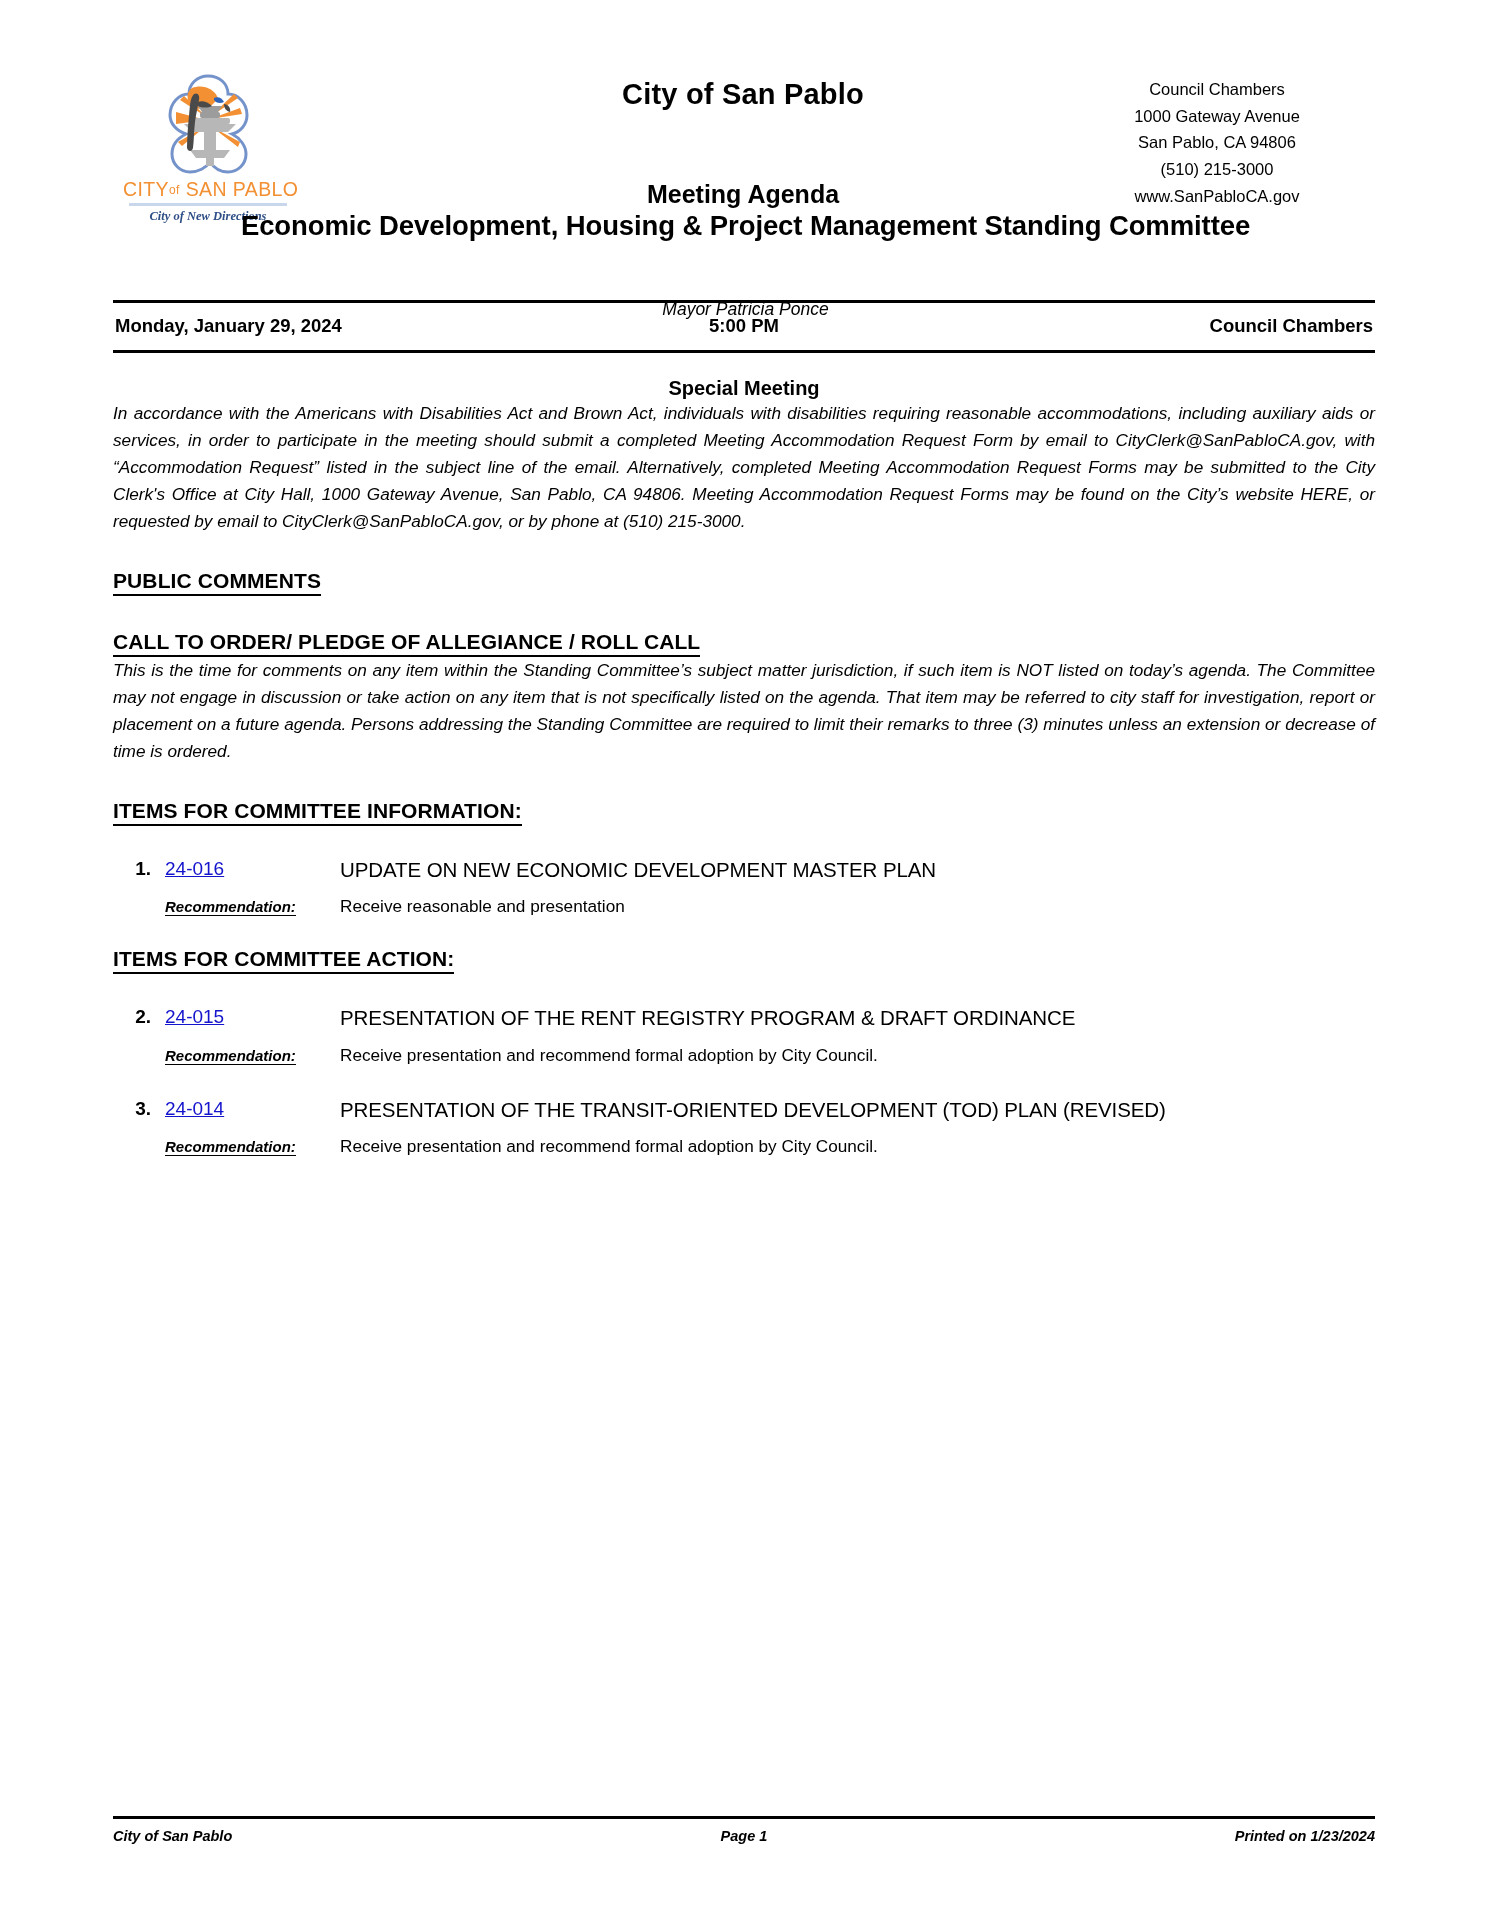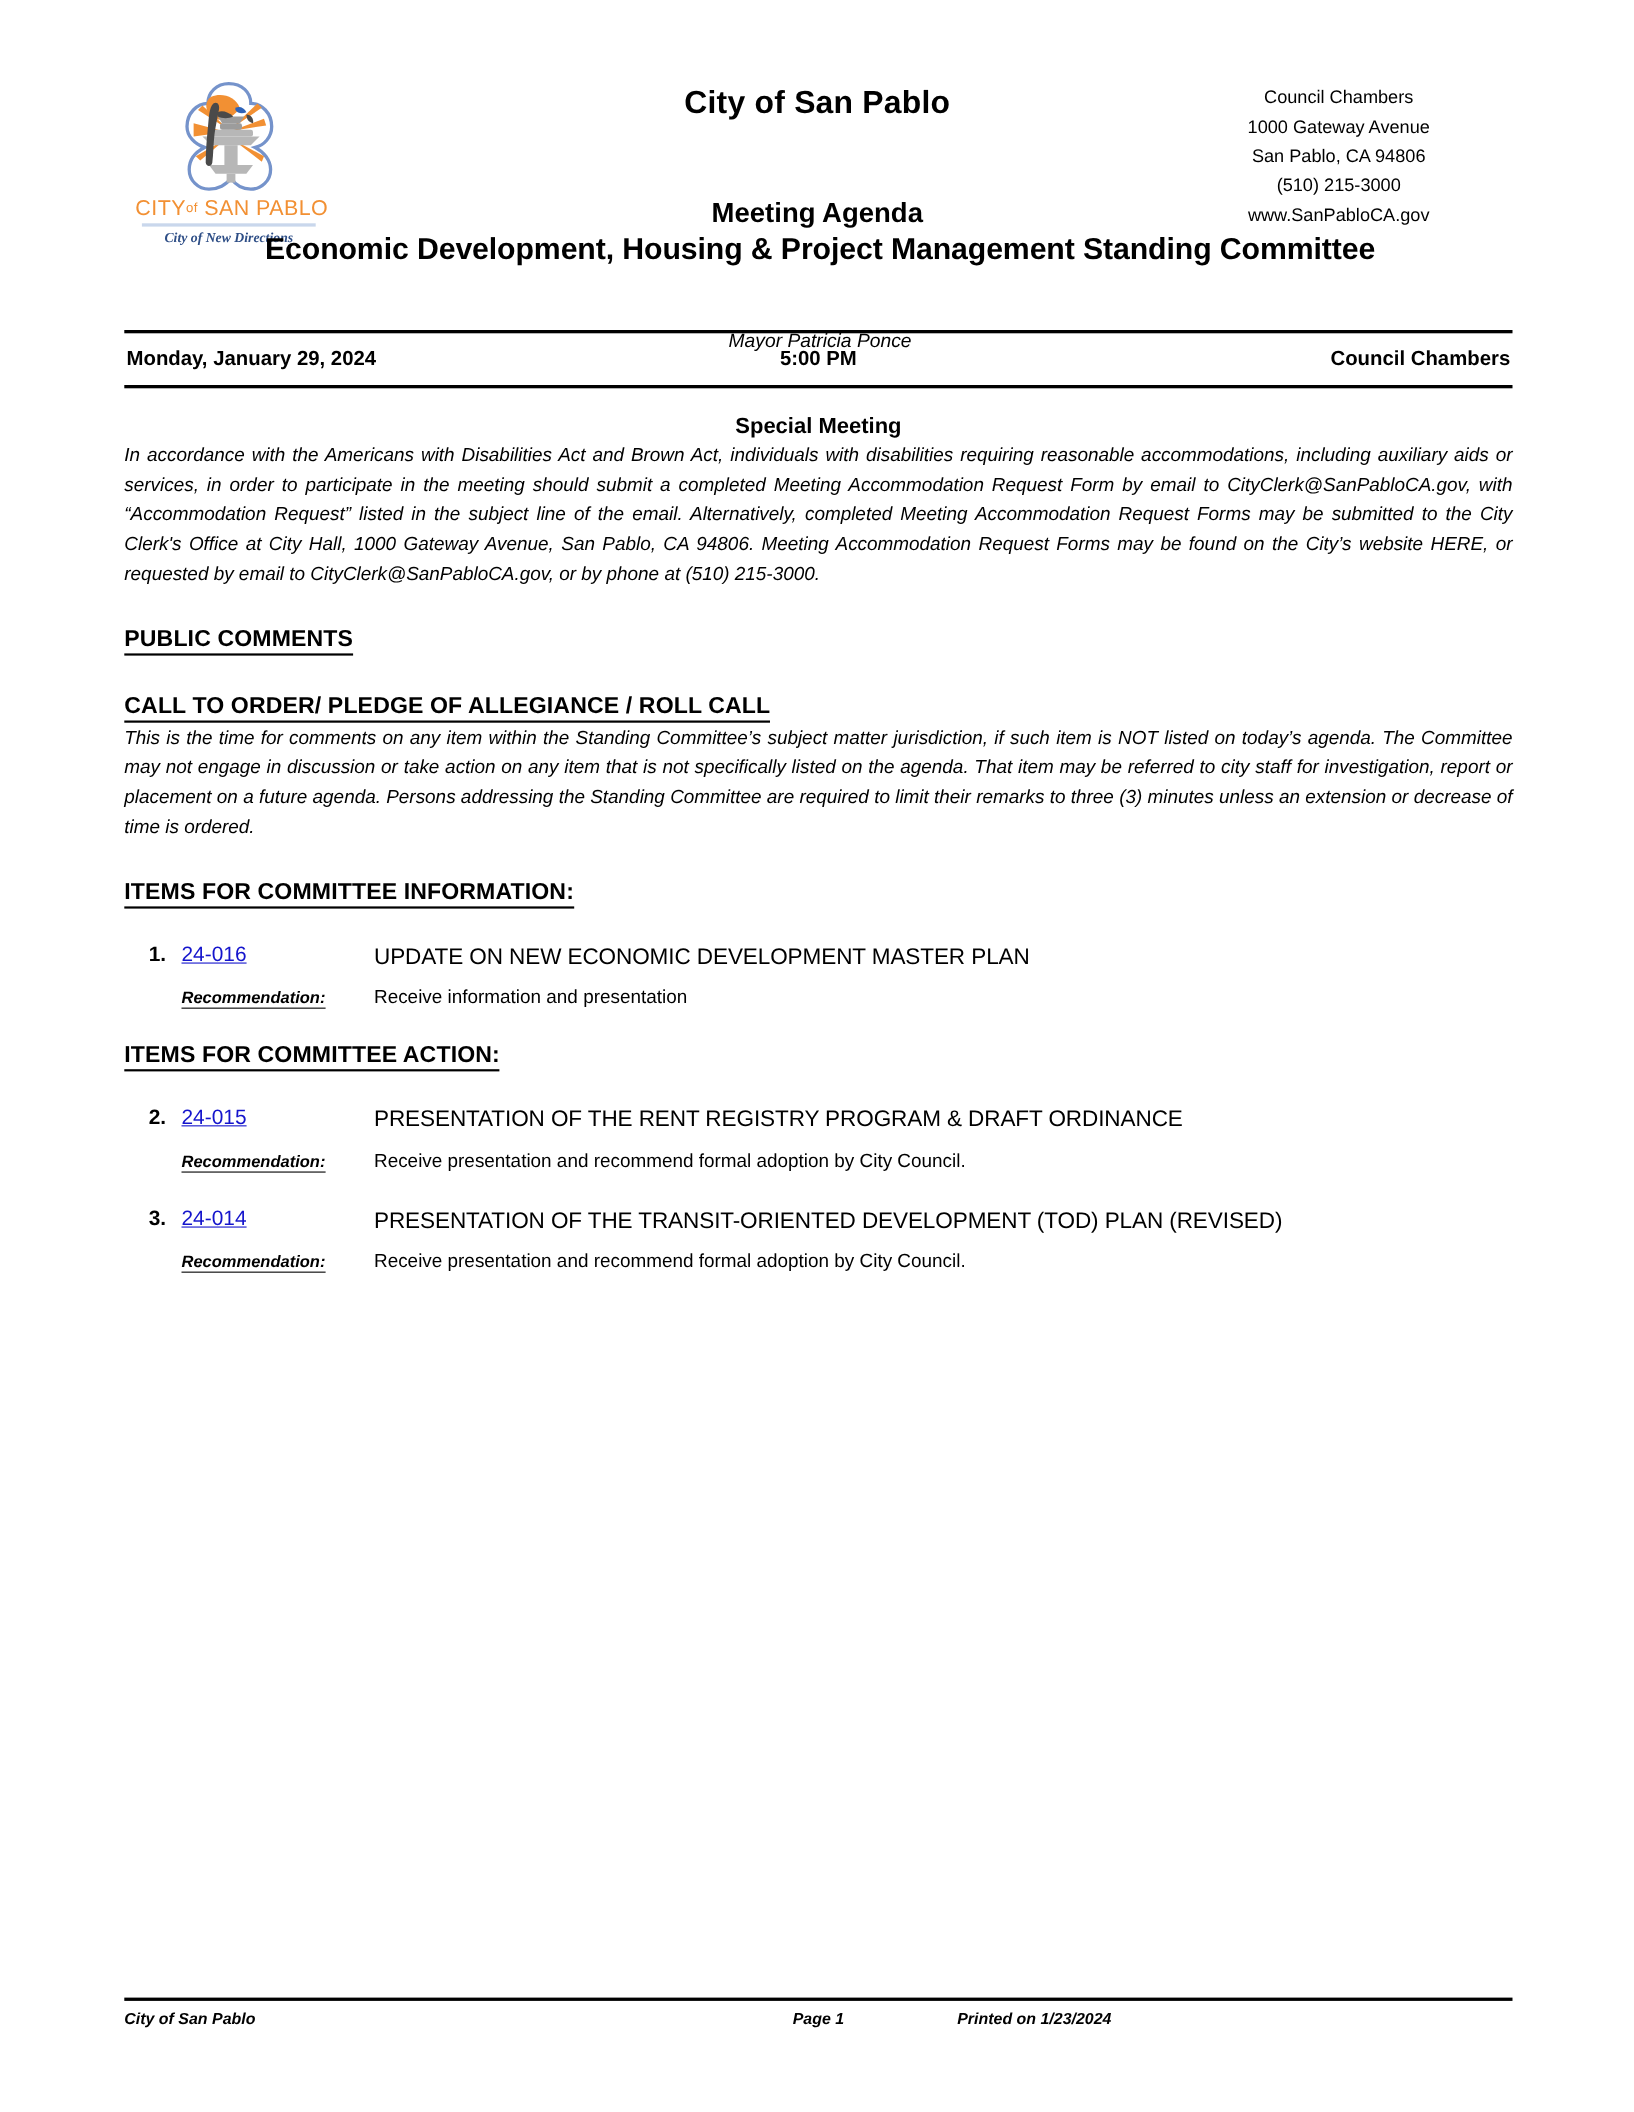--- a/index.html
+++ b/index.html
@@ -240,21 +240,21 @@
   }
   .footer-row {
     display: flex;
     align-items: baseline;
     font-size: 14.5px;
     font-style: italic;
     font-weight: bold;
   }
   .footer-row .f-left   { flex: 0 0 40%; text-align: left; }
   .footer-row .f-center { flex: 0 0 20%; text-align: center; }
-  .footer-row .f-right  { flex: 0 0 40%; }
+  .footer-row .f-right  { flex: 0 0 40%; text-align: right; }
 </style>
 </head>
 <body>
 
 <div class="page">
  <div class="sheet">
 
   <div class="masthead">
 
     <div class="logo-block">
@@ -349,21 +349,21 @@
   </div>
 
   <div class="item">
     <div class="item-num">1.</div>
     <div class="item-file"><a href="#">24-016</a></div>
     <div class="item-title">UPDATE ON NEW ECONOMIC DEVELOPMENT MASTER PLAN</div>
   </div>
   <div class="rec">
     <div class="rec-spacer"></div>
     <div class="rec-label"><span>Recommendation:</span></div>
-    <div class="rec-text">Receive information and presentation</div>
+    <div class="rec-text">Receive reasonable and presentation</div>
   </div>
 
   <div class="section-wrap tight">
     <h2 class="section">ITEMS FOR COMMITTEE ACTION:</h2>
   </div>
 
   <div class="item">
     <div class="item-num">2.</div>
     <div class="item-file"><a href="#">24-015</a></div>
     <div class="item-title">PRESENTATION OF THE RENT REGISTRY PROGRAM &amp; DRAFT ORDINANCE</div>

